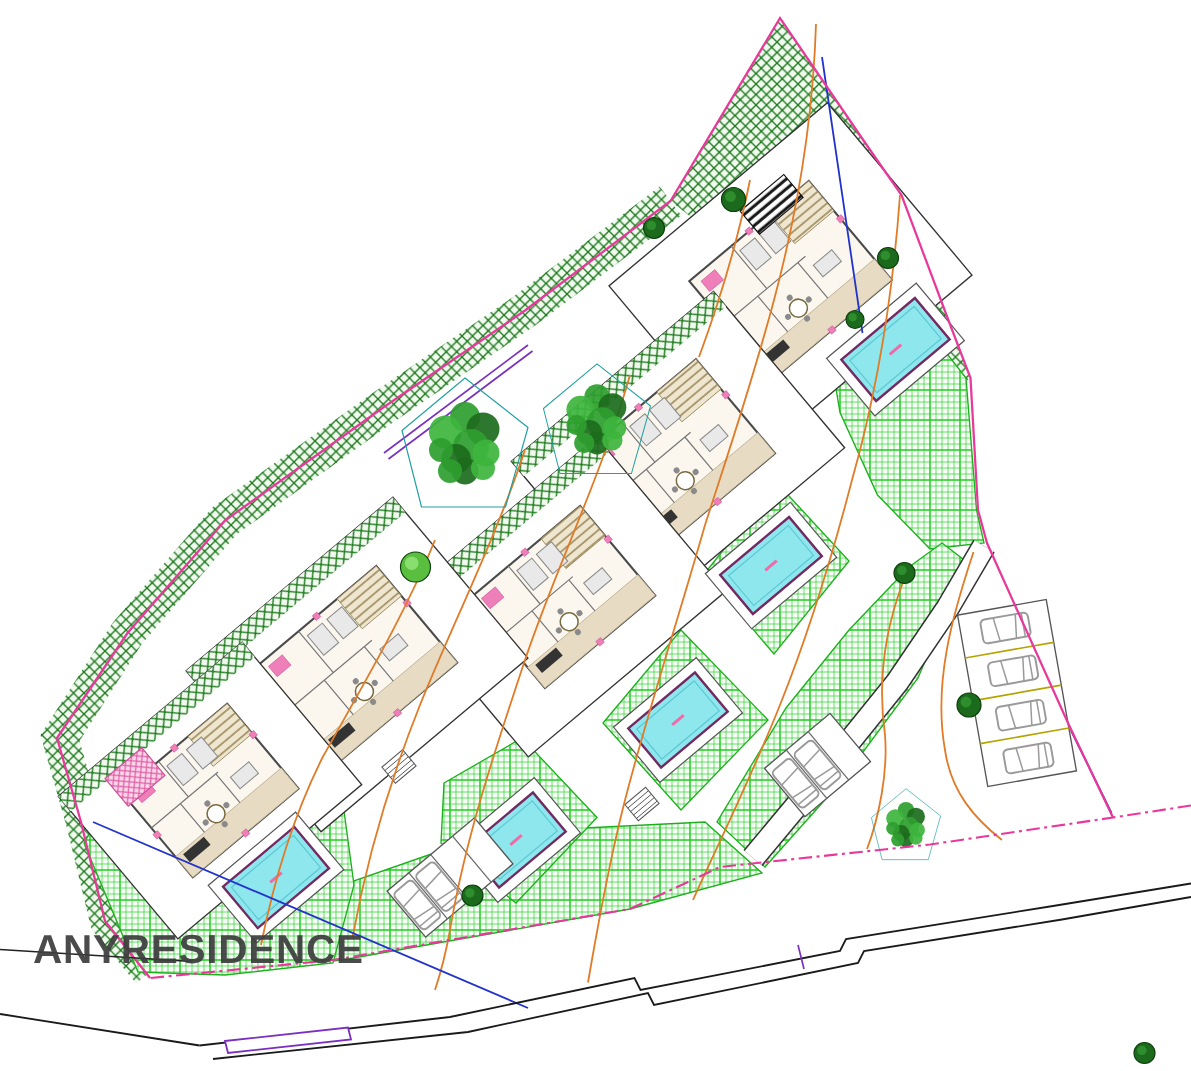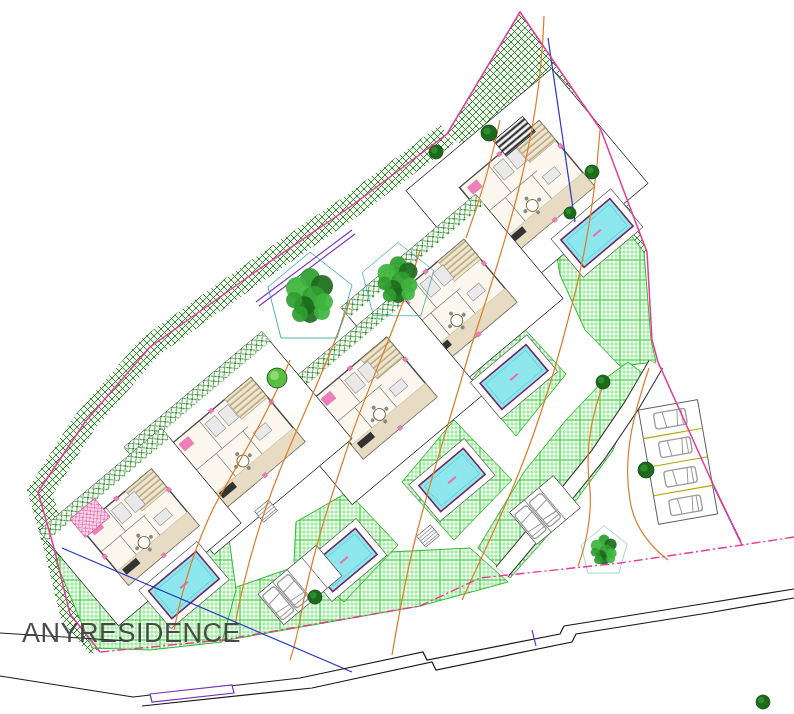--- a/index.html
+++ b/index.html
@@ -39,21 +39,21 @@
   .pool{fill:var(--pool-fill);stroke:var(--pool-stroke);stroke-width:1.6;}
   .pool-inner{fill:none;stroke:#5bc8d4;stroke-width:.8;}
   .stall{fill:#fff;stroke:#555;stroke-width:.9;}
   .stall-div{stroke:var(--stall-yellow);stroke-width:1.1;}
   .car-body{fill:#fff;stroke:var(--car-gray);stroke-width:1.3;}
   .car-line{fill:none;stroke:var(--car-gray);stroke-width:1;}
   .tree-outline{fill:none;stroke:#20a0a0;stroke-width:.8;}
   .p-grid{stroke:var(--garden-green);stroke-width:.55;opacity:.8;}
   .p-tile{fill:none;stroke:var(--garden-green);stroke-width:1;}
   .p-x{stroke:var(--hatch-dark);stroke-width:.9;}
-  .watermark{position:absolute;left:22px;top:618px;font-size:27px;font-weight:400;
+  .watermark{position:absolute;left:22px;top:618px;font-size:27px;font-weight:700;
              letter-spacing:.5px;color:var(--watermark-gray);opacity:.93;}
 </style>
 </head>
 <body>
 
 <div class="stage">
 <svg id="plan" width="794" height="714" viewBox="0 0 794 714">
   <defs>
     <pattern id="hatchDark" width="7" height="7" patternUnits="userSpaceOnUse">
       <rect width="7" height="7" fill="#f2faf0"></rect>

